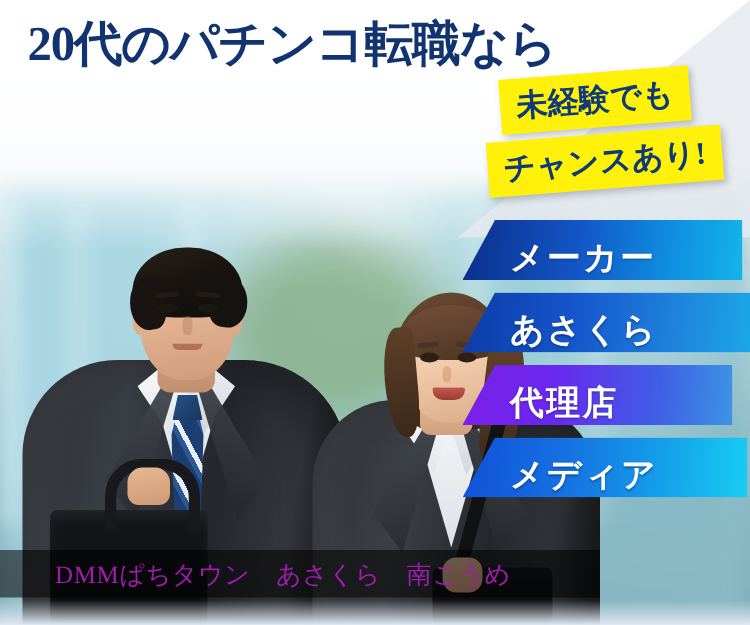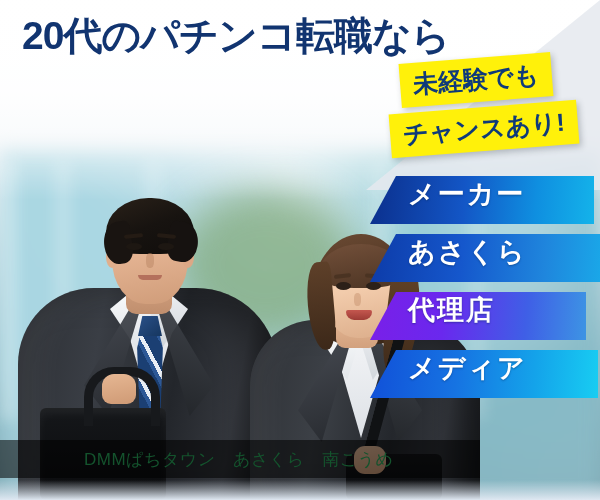--- a/index.html
+++ b/index.html
@@ -4,20 +4,21 @@
 <style>
   html,body{margin:0;padding:0;}
   body{
     width:600px;height:500px;overflow:hidden;
     font-family:"Liberation Sans","DejaVu Sans",sans-serif;
     background:#eef2f6;
   }
   #banner{
     position:relative;width:600px;height:500px;overflow:hidden;
     background:#f4f7fa;
+    font-family:Liberation Serif, serif;
   }
 
   
   .bg{position:absolute;inset:0;}
   .bg-base{
     background:
       linear-gradient(180deg,#fbfcfd 0%,#f2f6f9 26%,#dfe9ee 40%,#bcd5dd 55%,#9cc2cc 70%,#86b2bd 86%,#7da7b2 100%);
   }
   .bg-blur{
     position:absolute;left:0;right:0;top:150px;bottom:0;
@@ -285,21 +286,21 @@
     padding:5px 13px 6px;white-space:nowrap;display:inline-block;
     box-shadow:2px 3px 6px rgba(40,50,60,.28);
   }
   .badge-bar1{transform:rotate(-4.5deg);margin-left:10px;}
   .badge-bar2{transform:rotate(-4.5deg);margin-top:5px;}
 
   
   .cats{position:absolute;right:0;top:176px;z-index:8;}
   .cat{
     position:relative;height:48px;margin-bottom:10px;
-    display:flex;align-items:flex-start;
+    display:flex;align-items:flex-end;
     padding-left:38px;padding-right:14px;
     clip-path:polygon(26px 0,100% 0,100% 100%,0 100%);
     box-shadow:0 2px 5px rgba(20,30,50,.30);
   }
   .cat span{
     color:#ffffff;font-weight:bold;font-size:27px;letter-spacing:2px;
     white-space:nowrap;
     text-shadow:0 1px 2px rgba(0,40,90,.45);
   }
   .cat-0{width:172px;background:linear-gradient(95deg,#0b2f8c 0%,#1356c6 42%,#0f8fe0 74%,#14b3ea 100%);}
@@ -308,21 +309,21 @@
   .cat-3{width:164px;background:linear-gradient(95deg,#7a1fe8 0%,#6a28ee 34%,#3f5fe6 72%,#3d94e4 100%);}
   .cat-4{width:176px;background:linear-gradient(95deg,#1150d8 0%,#1673e2 38%,#14a3ea 72%,#18cdf2 100%);}
 
   
   .credit{
     position:absolute;left:0;bottom:22px;width:480px;height:38px;
     background:rgba(0,0,0,.55);
     display:flex;align-items:center;z-index:9;
   }
   .credit-text{
-    color:#14532d;font-size:17px;padding-left:84px;white-space:nowrap;letter-spacing:.5px;
+    color:#a21caf;font-size:20px;padding-left:44px;white-space:nowrap;letter-spacing:.5px;
   }
   .bottom-fade{
     position:absolute;left:0;bottom:0;width:600px;height:20px;
     background:linear-gradient(180deg,rgba(210,222,236,0),#dfe8f2);
     z-index:5;
   }
 </style>
 </head>
 <body>
 

